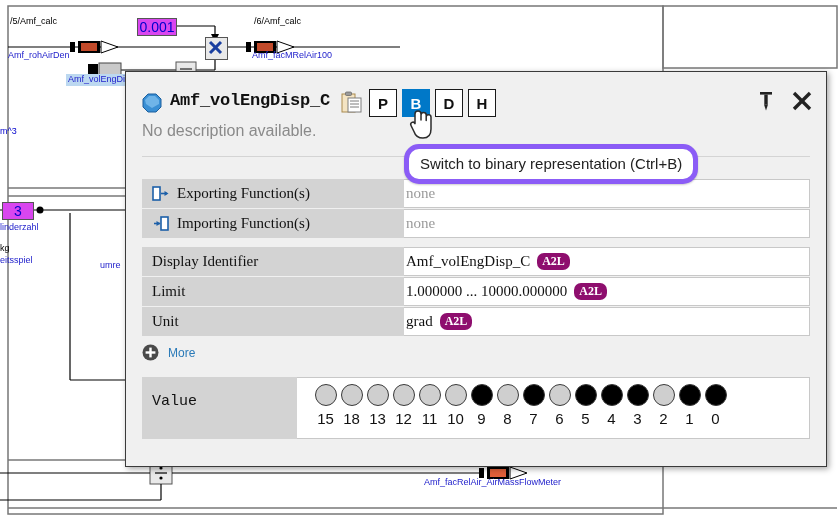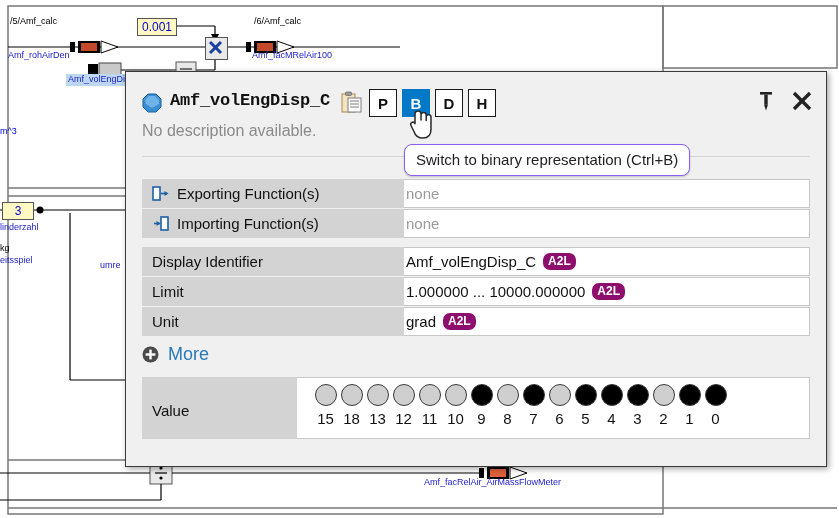--- a/index.html
+++ b/index.html
@@ -8,21 +8,21 @@
     background:#ffffff;
     font-family:"Liberation Sans",sans-serif;
     position:relative;
   }
 
   
   #diagram{position:absolute;left:0;top:0;width:839px;height:518px;background:#ffffff;}
   #diagram svg{position:absolute;left:0;top:0;}
   .dlabel{position:absolute;font-family:"Liberation Sans",sans-serif;font-size:9px;color:#2222cc;white-space:nowrap;}
   .dlabel.black{color:#000000;}
-  .constbox{position:absolute;border:1px solid #555;background:#fef9c3;height:16px;line-height:16px;text-align:center;font-size:12px;color:#0000cc;}
+  .constbox{position:absolute;border:1px solid #555;background:#d946ef;height:16px;line-height:16px;text-align:center;font-size:14px;color:#0000cc;}
   .opbox{position:absolute;border:1px solid #555;background:#e9e9e9;}
   .hl{position:absolute;background:#bcd8f0;}
 
   
   #panel{
     position:absolute;left:125px;top:71px;width:702px;height:396px;
     background:#f0f0f0;border:1px solid #3a3a3a;box-sizing:border-box;
     box-shadow:2px 2px 6px rgba(0,0,0,.35);
     z-index:50;
   }
@@ -35,50 +35,50 @@
            font-size:15px;font-weight:bold;display:flex;align-items:center;justify-content:center;box-sizing:border-box;cursor:pointer;}
   .modebtn.active{background:#0078c8;border-color:#0078c8;color:#ffffff;}
   #panel-desc{position:absolute;left:16px;top:50px;font-size:16px;color:#8a8a8a;}
   .hdr-icons{position:absolute;right:13px;top:18px;display:flex;gap:14px;align-items:center;}
   .hdr-ic{width:22px;height:22px;cursor:pointer;}
 
   .divider{position:absolute;left:16px;right:16px;top:84px;height:1px;background:#d4d4d4;}
 
   
   .rows{position:absolute;left:16px;top:107px;right:16px;}
-  .row{display:flex;height:29px;align-items:stretch;margin-bottom:1px;}
+  .row{display:flex;height:29px;align-items:stretch;margin-bottom:1px;font-family:Liberation Serif, serif;}
   .row .lbl{width:262px;background:#d3d3d3;display:flex;align-items:center;padding-left:10px;box-sizing:border-box;font-size:15px;color:#111;gap:8px;}
   .row .val{flex:1;background:#ffffff;border:1px solid #c8c8c8;border-left:none;display:flex;align-items:center;padding-left:2px;box-sizing:border-box;font-size:15px;color:#111;gap:7px;}
   .row .val.placeholder{color:#9a9a9a;}
   .row.sep{margin-bottom:7px;}
   .fn-icon{width:17px;height:15px;flex:none;}
   .a2l{background:#8e0e6e;color:#fff;font-size:12px;font-weight:bold;padding:2px 5px 3px;line-height:1;border-radius:7px;}
 
   
   #group2{position:absolute;left:16px;top:175px;right:16px;}
 
   
   #more{position:absolute;left:16px;top:272px;display:flex;align-items:center;gap:9px;cursor:pointer;}
   .plus-icon{width:17px;height:17px;}
-  #more-label{color:#2a7ab8;font-size:18px;}
+  #more-label{color:#2a7ab8;font-size:12px;}
 
   
   #valueblock{position:absolute;left:16px;top:305px;right:16px;height:62px;display:flex;}
-  #value-label{width:155px;background:#d3d3d3;display:flex;align-items:flex-start;padding:25px 0 0 10px;box-sizing:border-box;font-size:15px;color:#111;}
+  #value-label{width:155px;background:#d3d3d3;display:flex;align-items:flex-start;padding:16px 0 0 10px;box-sizing:border-box;font-size:15px;color:#111;font-family:Liberation Mono, monospace;}
   #bitarea{flex:1;background:#ffffff;border:1px solid #c8c8c8;border-left:none;box-sizing:border-box;position:relative;}
   #bits{position:absolute;left:16px;top:6px;display:flex;gap:1px;}
   .bitcol{width:25px;display:flex;flex-direction:column;align-items:center;}
   .bitdot{width:22px;height:22px;border-radius:50%;border:1px solid #3a3a3a;box-sizing:border-box;cursor:pointer;}
   .bitdot.on{background:#000000;}
   .bitdot.off{background:#cfcfcf;}
   .bitnum{font-size:15px;color:#111;margin-top:4px;}
 
   
   #tooltip{
-    position:absolute;left:404px;top:144px;background:#ffffff;border:1px solid #8b5cf6;border-radius:8px;
+    position:absolute;left:404px;top:144px;background:#ffffff;border:5px solid #8b5cf6;border-radius:15px;
     padding:6px 11px 7px;font-size:15px;color:#222;white-space:nowrap;z-index:70;box-shadow:0 1px 2px rgba(0,0,0,.2);
   }
   
   #cursor{position:absolute;left:407px;top:105px;width:30px;height:40px;z-index:80;}
 </style>
 </head>
 <body>
 
 <div id="diagram">
   <svg width="839" height="518">

